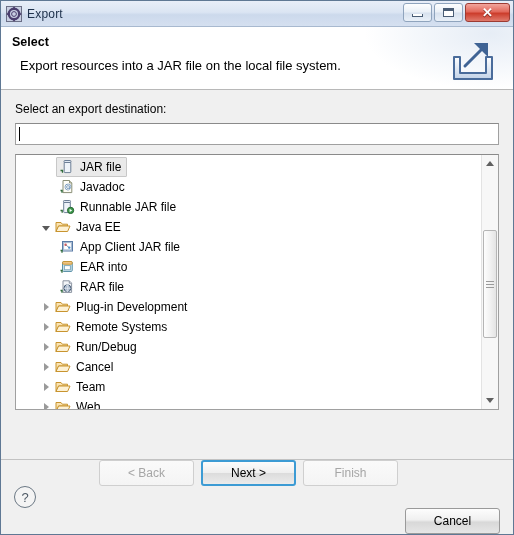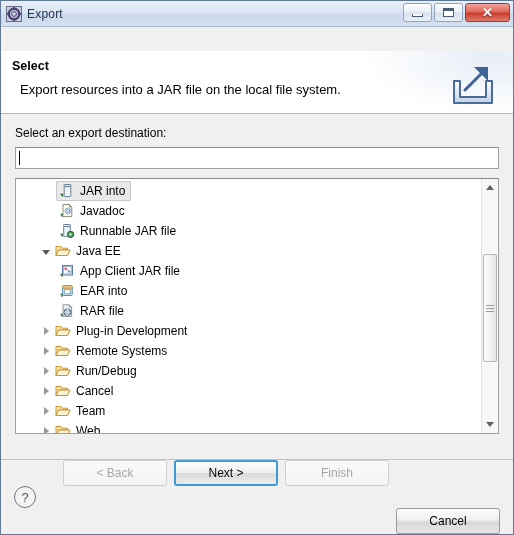--- a/index.html
+++ b/index.html
@@ -100,21 +100,20 @@
 
   
   .header {
     flex: 0 0 63px;
     background: #ffffff;
     border-bottom: 1px solid #b8b8b8;
     position: relative;
     padding: 8px 0 0 11px;
     box-sizing: border-box;
     overflow: hidden;
-    margin-top: 24px;
   }
   .header-title {
     font-size: 12.5px;
     font-weight: bold;
     color: #000;
     margin-bottom: 9px;
   }
   .header-desc {
     font-size: 13px;
     color: #000;
@@ -327,21 +326,21 @@
     color: #4e5a66;
     box-sizing: border-box;
     background: #f4f4f4;
   }
   .btn-group {
     margin-left: auto;
     display: flex;
     gap: 7px;
   }
   .btn {
-    width: 104px;
+    width: 95px;
     height: 26px;
     box-sizing: border-box;
     border: 1px solid #a6a6a6;
     border-radius: 3px;
     background: linear-gradient(to bottom, #fbfbfb 0%, #f2f2f2 48%, #e2e2e2 52%, #eeeeee 100%);
     font-family: "Liberation Sans", sans-serif;
     font-size: 12px;
     color: #000;
     display: flex;
     align-items: center;
@@ -424,21 +423,21 @@
     <div class="tree-wrap">
       <div class="tree">
           <div class="row indent2">
             <span class="twisty"></span>
             <span class="sel">
               <span class="row-icon"><svg width="16" height="16" viewBox="0 0 16 16">
                   <rect x="5" y="1.5" width="7" height="2" rx="0.8" fill="#dfe7f2" stroke="#6d7f96"></rect>
                   <path d="M5.2 3.5 L11.8 3.5 L11.8 12.8 Q11.8 13.6 11 13.6 L6 13.6 Q5.2 13.6 5.2 12.8 Z" fill="#eef3f9" stroke="#6d7f96"></path>
                   <path d="M1.5 11.5 L3.5 11.5 L3.5 13.8" fill="none" stroke="#2f6b3b" stroke-width="1.3"></path>
                 </svg></span>
-              <span class="row-label">JAR into</span>
+              <span class="row-label">JAR file</span>
             </span>
           </div>
           <div class="row indent2">
             <span class="twisty"></span>
             <span class="nosel">
               <span class="row-icon"><svg width="16" height="16" viewBox="0 0 16 16">
                   <path d="M4 1.5 L10.5 1.5 L12.8 3.9 L12.8 13.6 L4 13.6 Z" fill="#fefdf6" stroke="#8a8f77"></path>
                   <path d="M10.5 1.5 L10.5 3.9 L12.8 3.9" fill="#e8e7d4" stroke="#8a8f77"></path>
                   <text x="5.3" y="10.2" font-family="DejaVu Sans" font-size="7.5" fill="#3c6fa8">@</text>
                   <path d="M1.5 11.5 L3 11.5 L3 13.8" fill="none" stroke="#2f6b3b" stroke-width="1.3"></path>

